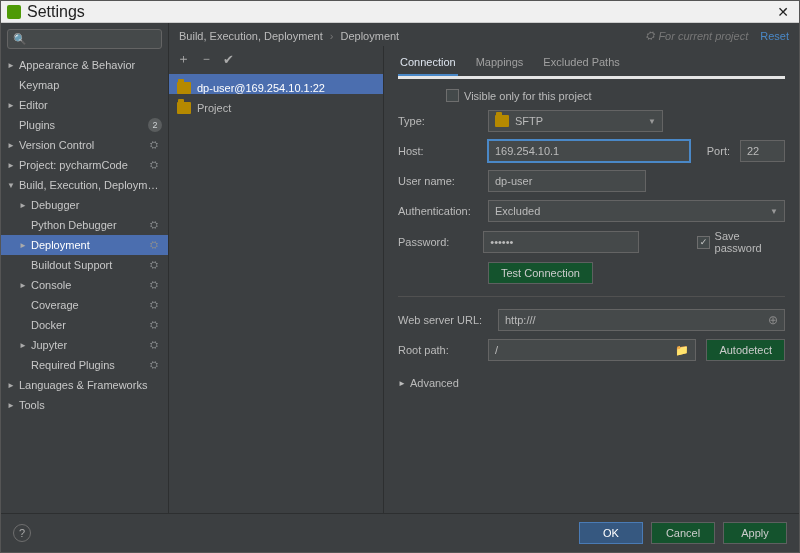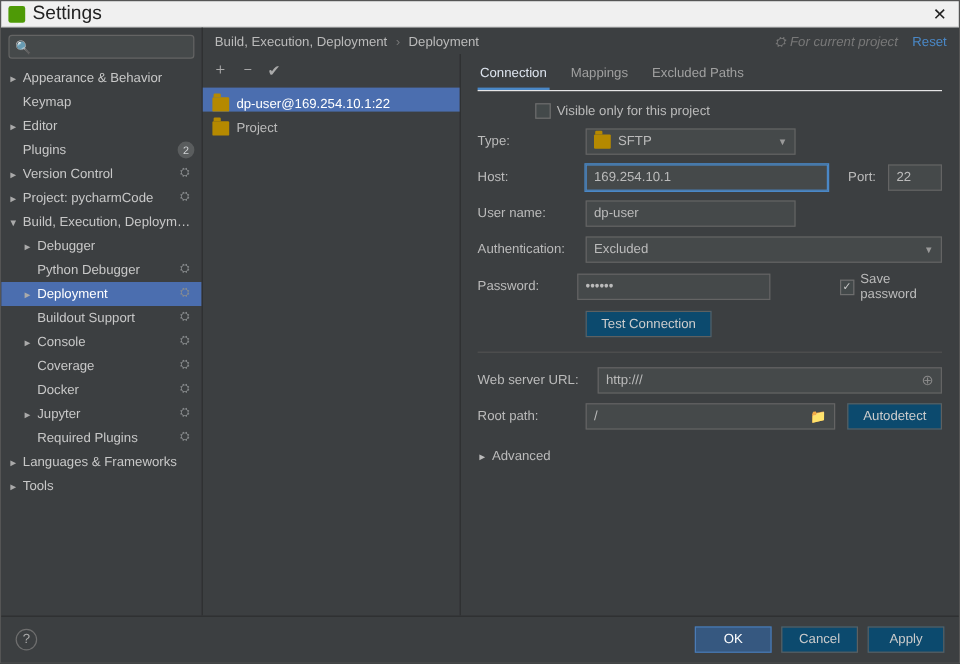--- a/index.html
+++ b/index.html
@@ -35,34 +35,34 @@
 .reset { color: #4a88c7; cursor: pointer; margin-left: 12px; }
 .split { flex: 1; display: flex; min-height: 0; }
 .servers { width: 215px; border-right: 1px solid #2d2f30; display: flex; flex-direction: column; }
 .toolbar { display: flex; gap: 10px; align-items: center; padding: 4px 8px 6px 8px; color: #aaa; }
 .toolbar span { cursor: pointer; font-size: 13px; }
 .srv { display: flex; align-items: flex-end; gap: 6px; height: 20px; padding: 0 8px; }
 .srv.sel { background: #4b6eaf; color: #fff; }
 .srv .si { width: 14px; height: 12px; background: #b58900; border-radius: 1px; position: relative; }
 .srv .si::before { content: ''; position: absolute; top: -3px; left: 1px; width: 6px; height: 3px; background: #b58900; border-radius: 1px 1px 0 0; }
 .form { flex: 1; padding: 6px 14px; overflow: auto; }
-.tabs { display: flex; gap: 16px; border-bottom: 1px solid #e5e5e5; margin-bottom: 10px; }
+.tabs { display: flex; gap: 16px; border-bottom: 3px solid #e5e5e5; margin-bottom: 10px; }
 .tab { padding: 4px 2px 6px 2px; cursor: pointer; color: #a0a0a0; border-bottom: 2px solid transparent; }
 .tab.active { color: #dde4ee; border-bottom-color: #4a88c7; }
 .row { display: flex; align-items: center; margin: 8px 0; gap: 10px; }
 .row .label { width: 80px; color: #bbbbbb; }
 .field, .select { background: #45494a; border: 1px solid #646464; color: #bbb; padding: 3px 6px; height: 22px; }
-.field { width: 175px; }
+.field { width: 158px; }
 .field.focused { border-color: #4a88c7; box-shadow: 0 0 0 1px #4a88c7; }
 .select { width: 175px; display: flex; align-items: center; gap: 6px; position: relative; cursor: pointer; }
 .select.wide { flex: 1; }
 .select .caret { margin-left: auto; font-size: 8px; color: #999; }
 .select .si { width: 14px; height: 12px; background: #b58900; border-radius: 1px; position: relative; }
 .select .si::before { content: ''; position: absolute; top: -3px; left: 1px; width: 6px; height: 3px; background: #b58900; border-radius: 1px 1px 0 0; }
-.btn { background: #0c4a6e; border: 1px solid #5e6060; color: #ccc; padding: 3px 12px; height: 22px; cursor: pointer; }
+.btn { background: #14532d; border: 1px solid #5e6060; color: #ccc; padding: 3px 12px; height: 22px; cursor: pointer; }
 .btn.primary { background: #365880; border-color: #4a7bb5; color: #fff; }
 .chk { display: flex; align-items: center; gap: 5px; cursor: pointer; padding-left: 48px; }
 .chk .box { width: 13px; height: 13px; border: 1px solid #6e6e6e; background: #43494a; display: flex; align-items: center; justify-content: center; font-size: 9px; color: #ccc; }
 .rootpath { display: flex; align-items: center; flex: 1; background: #45494a; border: 1px solid #646464; height: 22px; }
 .rootpath input { flex: 1; background: transparent; border: none; color: #bbb; padding: 0 6px; outline: none; }
 .rootpath .br { padding: 0 6px; color: #888; cursor: pointer; }
 .adv { display: flex; align-items: center; gap: 4px; margin-top: 12px; padding: 4px 0; cursor: pointer; color: #bbb; }
 .adv .tri { font-size: 8px; }
 .divider { border-top: 1px solid #515151; margin: 12px 0; }
 

